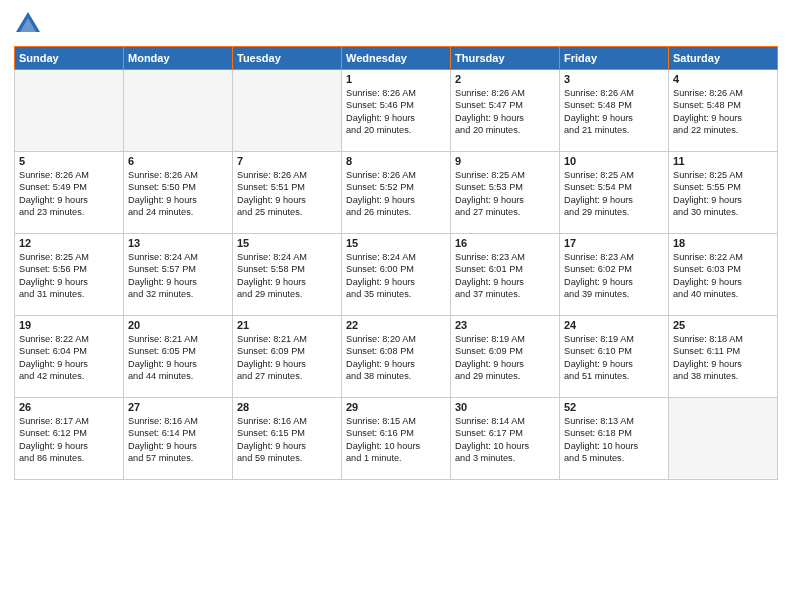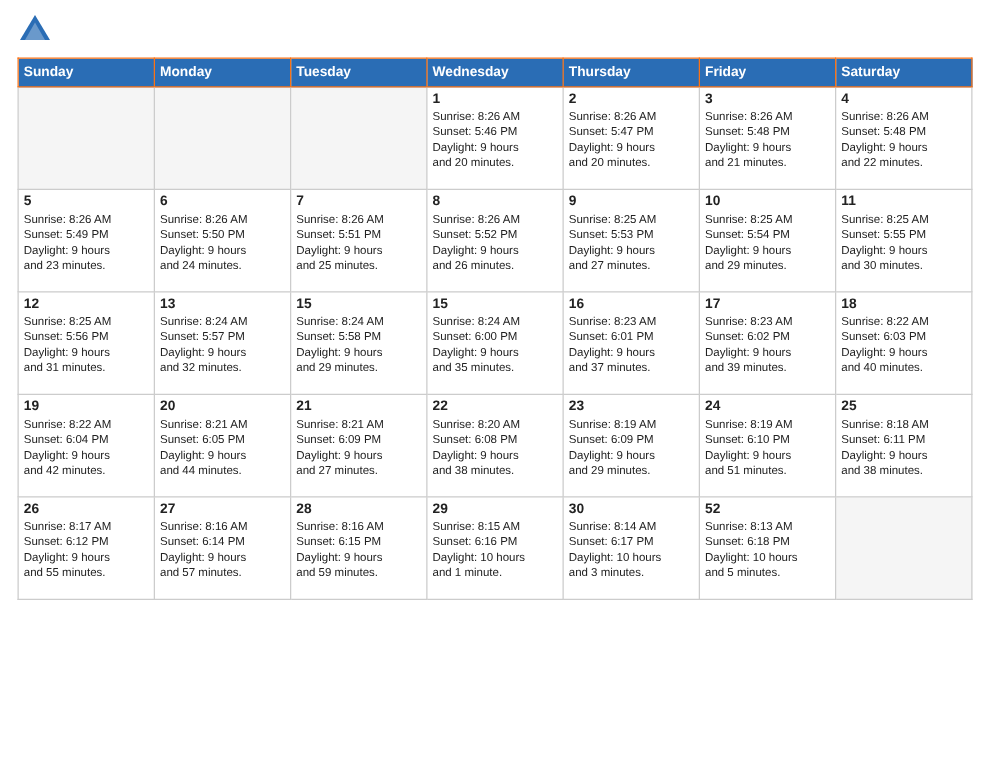--- a/index.html
+++ b/index.html
@@ -315,21 +315,21 @@
             <div class="cell-text">Daylight: 9 hours</div>
             <div class="cell-text">and 38 minutes.</div>
           </td>
         </tr>
         <tr>
           <td>
             <span class="day-num">26</span>
             <div class="cell-text">Sunrise: 8:17 AM</div>
             <div class="cell-text">Sunset: 6:12 PM</div>
             <div class="cell-text">Daylight: 9 hours</div>
-            <div class="cell-text">and 55 minutes.</div>
+            <div class="cell-text">and 86 minutes.</div>
           </td>
           <td>
             <span class="day-num">27</span>
             <div class="cell-text">Sunrise: 8:16 AM</div>
             <div class="cell-text">Sunset: 6:14 PM</div>
             <div class="cell-text">Daylight: 9 hours</div>
             <div class="cell-text">and 57 minutes.</div>
           </td>
           <td>
             <span class="day-num">28</span>

